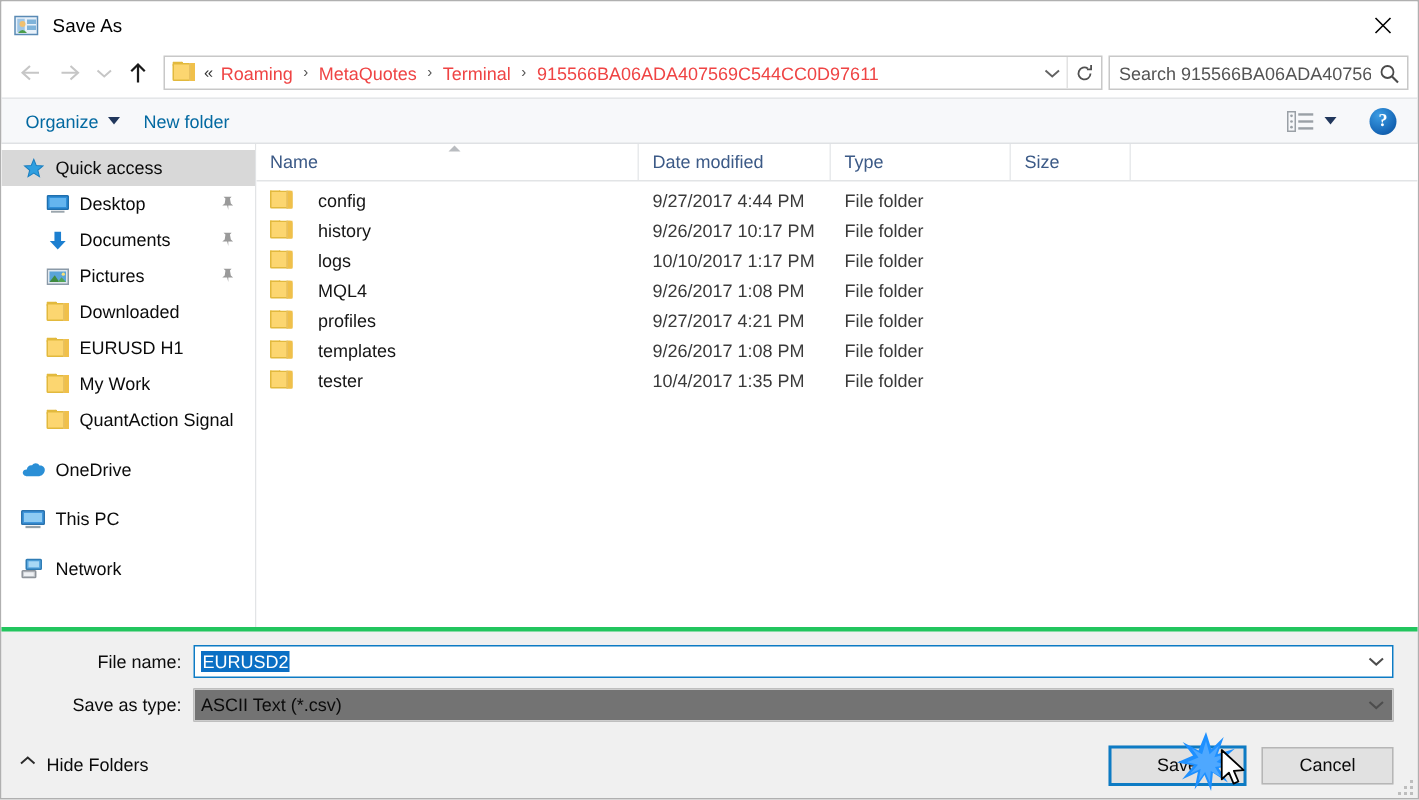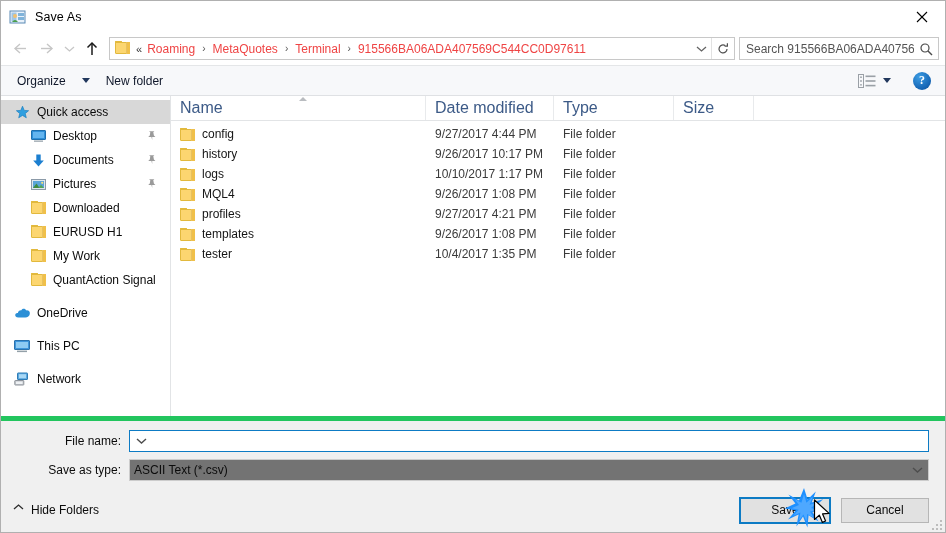--- a/index.html
+++ b/index.html
@@ -172,25 +172,25 @@
     background: #f7f8fa;
     border-top: 1px solid #e4e6e8;
     border-bottom: 1px solid #dfe1e4;
     display: flex;
     align-items: center;
     padding: 0 8px;
     box-sizing: border-box;
   }
   .tb-item {
     font-size: 12px;
-    color: #0f172a;
+    color: #0369a1;
     padding: 3px 8px;
     display: flex;
     align-items: center;
-    gap: 16px;
+    gap: 6px;
   }
   .tb-caret {
     width: 0; height: 0;
     border-left: 4px solid transparent;
     border-right: 4px solid transparent;
     border-top: 5px solid #21375c;
   }
   .tb-spacer { flex: 1 1 auto; }
   .view-btn {
     display: flex;
@@ -275,21 +275,21 @@
   .col-header {
     height: 24px;
     flex: 0 0 24px;
     display: flex;
     align-items: center;
     border-bottom: 1px solid #e2e4e6;
     position: relative;
     background: #fff;
   }
   .col {
-    font-size: 16px;
+    font-size: 12px;
     color: #3c5a87;
     padding-left: 9px;
     box-sizing: border-box;
     height: 24px;
     line-height: 24px;
     border-right: 1px solid #e8eaec;
     position: relative;
     overflow: hidden;
     white-space: nowrap;
   }
@@ -315,21 +315,21 @@
     color: #151515;
   }
   .cell {
     padding-left: 9px;
     box-sizing: border-box;
     white-space: nowrap;
     overflow: hidden;
   }
   .cell-name {
     width: 255px; flex: 0 0 255px;
-    display: flex; align-items: flex-end; gap: 7px;
+    display: flex; align-items: flex-start; gap: 17px;
     padding-left: 9px;
   }
   .cell-date { width: 128px; flex: 0 0 128px; color: #3a3a3a; }
   .cell-type { width: 120px; flex: 0 0 120px; color: #3a3a3a; }
   .cell-size { width: 80px; flex: 0 0 80px; }
 
   
   .folder {
     width: 15px; height: 12px;
     position: relative;
@@ -360,21 +360,21 @@
     width: 4px; height: 12px;
     background: #f0c04a;
     border-left: 1px solid #e8c160;
     box-sizing: border-box;
   }
 
   
   .form-area {
     flex: 0 0 70px;
     background: #f0f0f0;
-    border-top: 5px solid #22c55e;
+    border-top: 3px solid #22c55e;
     padding: 9px 16px 0 16px;
     box-sizing: border-box;
   }
   .form-row {
     display: flex;
     align-items: center;
     margin-bottom: 7px;
   }
   .form-label {
     width: 112px;
@@ -859,20 +859,21 @@
         </div>
 
       </div>
     </div>
   </div>
 
   <div class="form-area">
     <div class="form-row">
       <div class="form-label">File name:</div>
       <div class="combo filename">
+        <div class="combo-value"><span class="sel">EURUSD2</span></div>
         <div class="combo-arrow">
           <svg width="11" height="8" viewBox="0 0 11 8">
             <path d="M1 2 L5.5 6 L10 2" fill="none" stroke="#4d4d4d" stroke-width="1.4"></path>
           </svg>
         </div>
       </div>
     </div>
     <div class="form-row">
       <div class="form-label">Save as type:</div>
       <div class="combo savetype">

